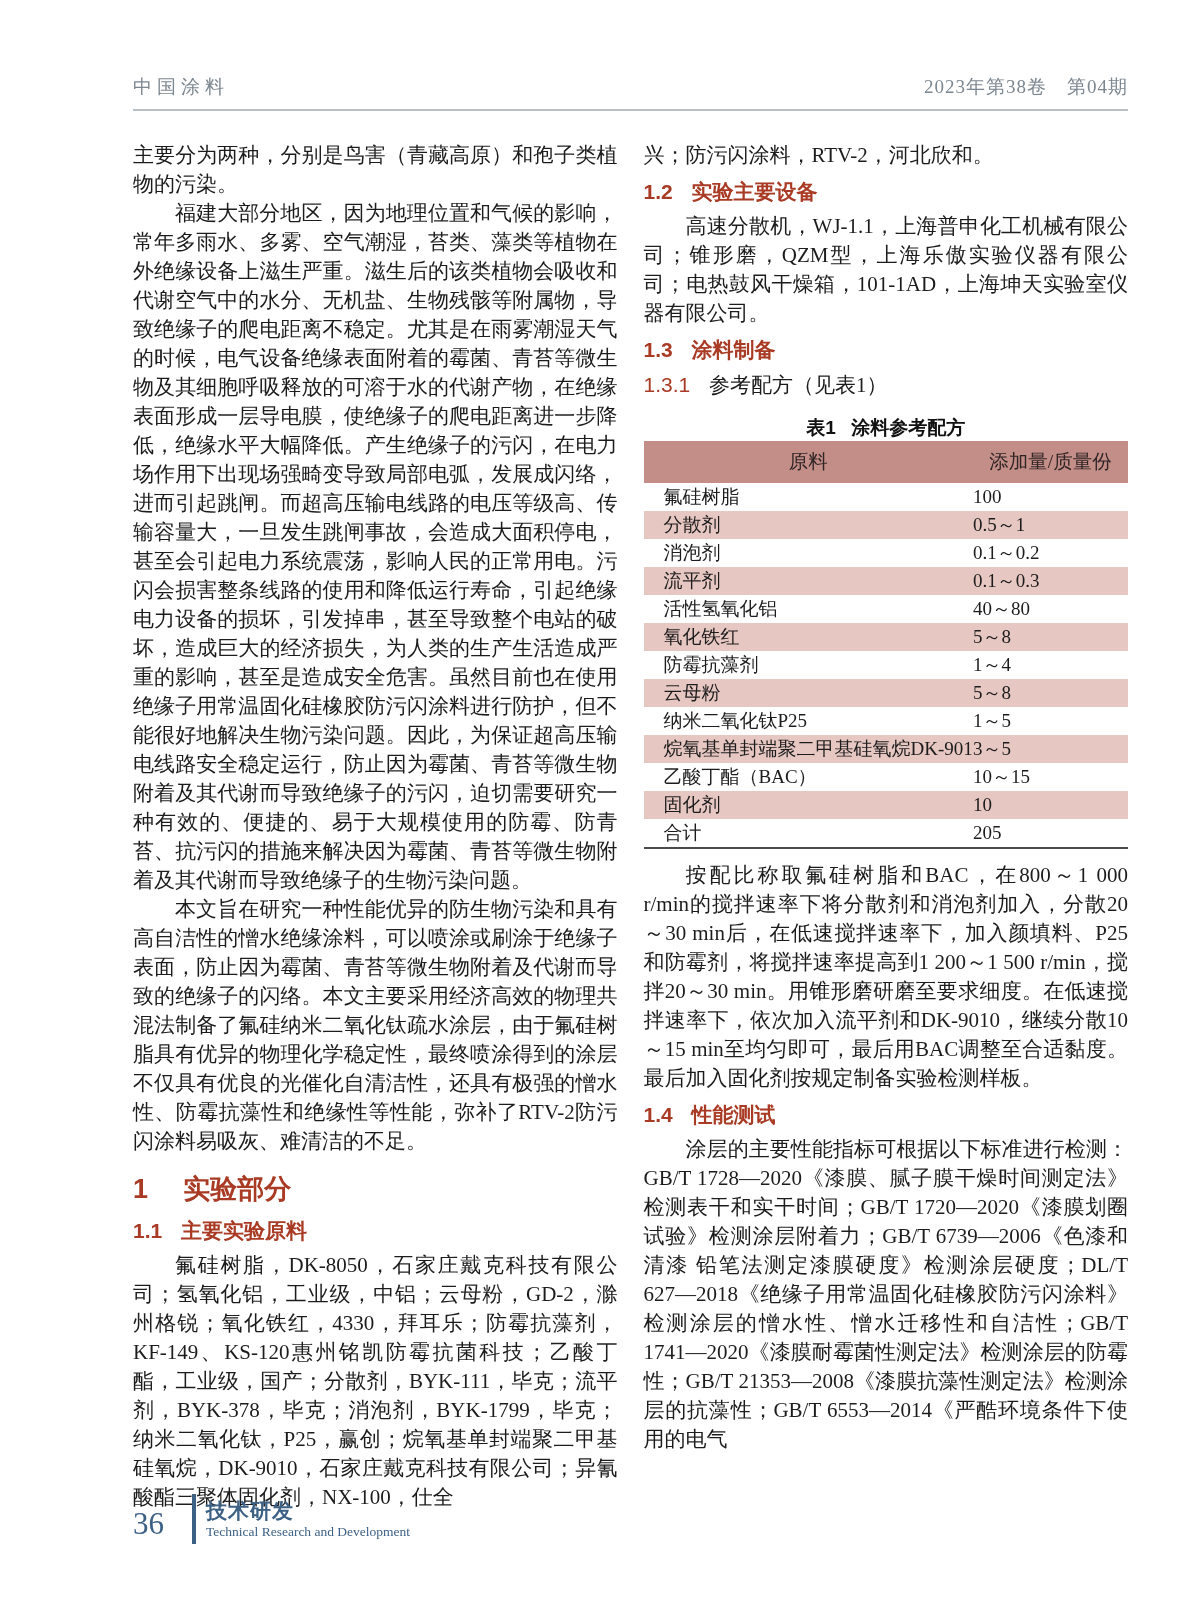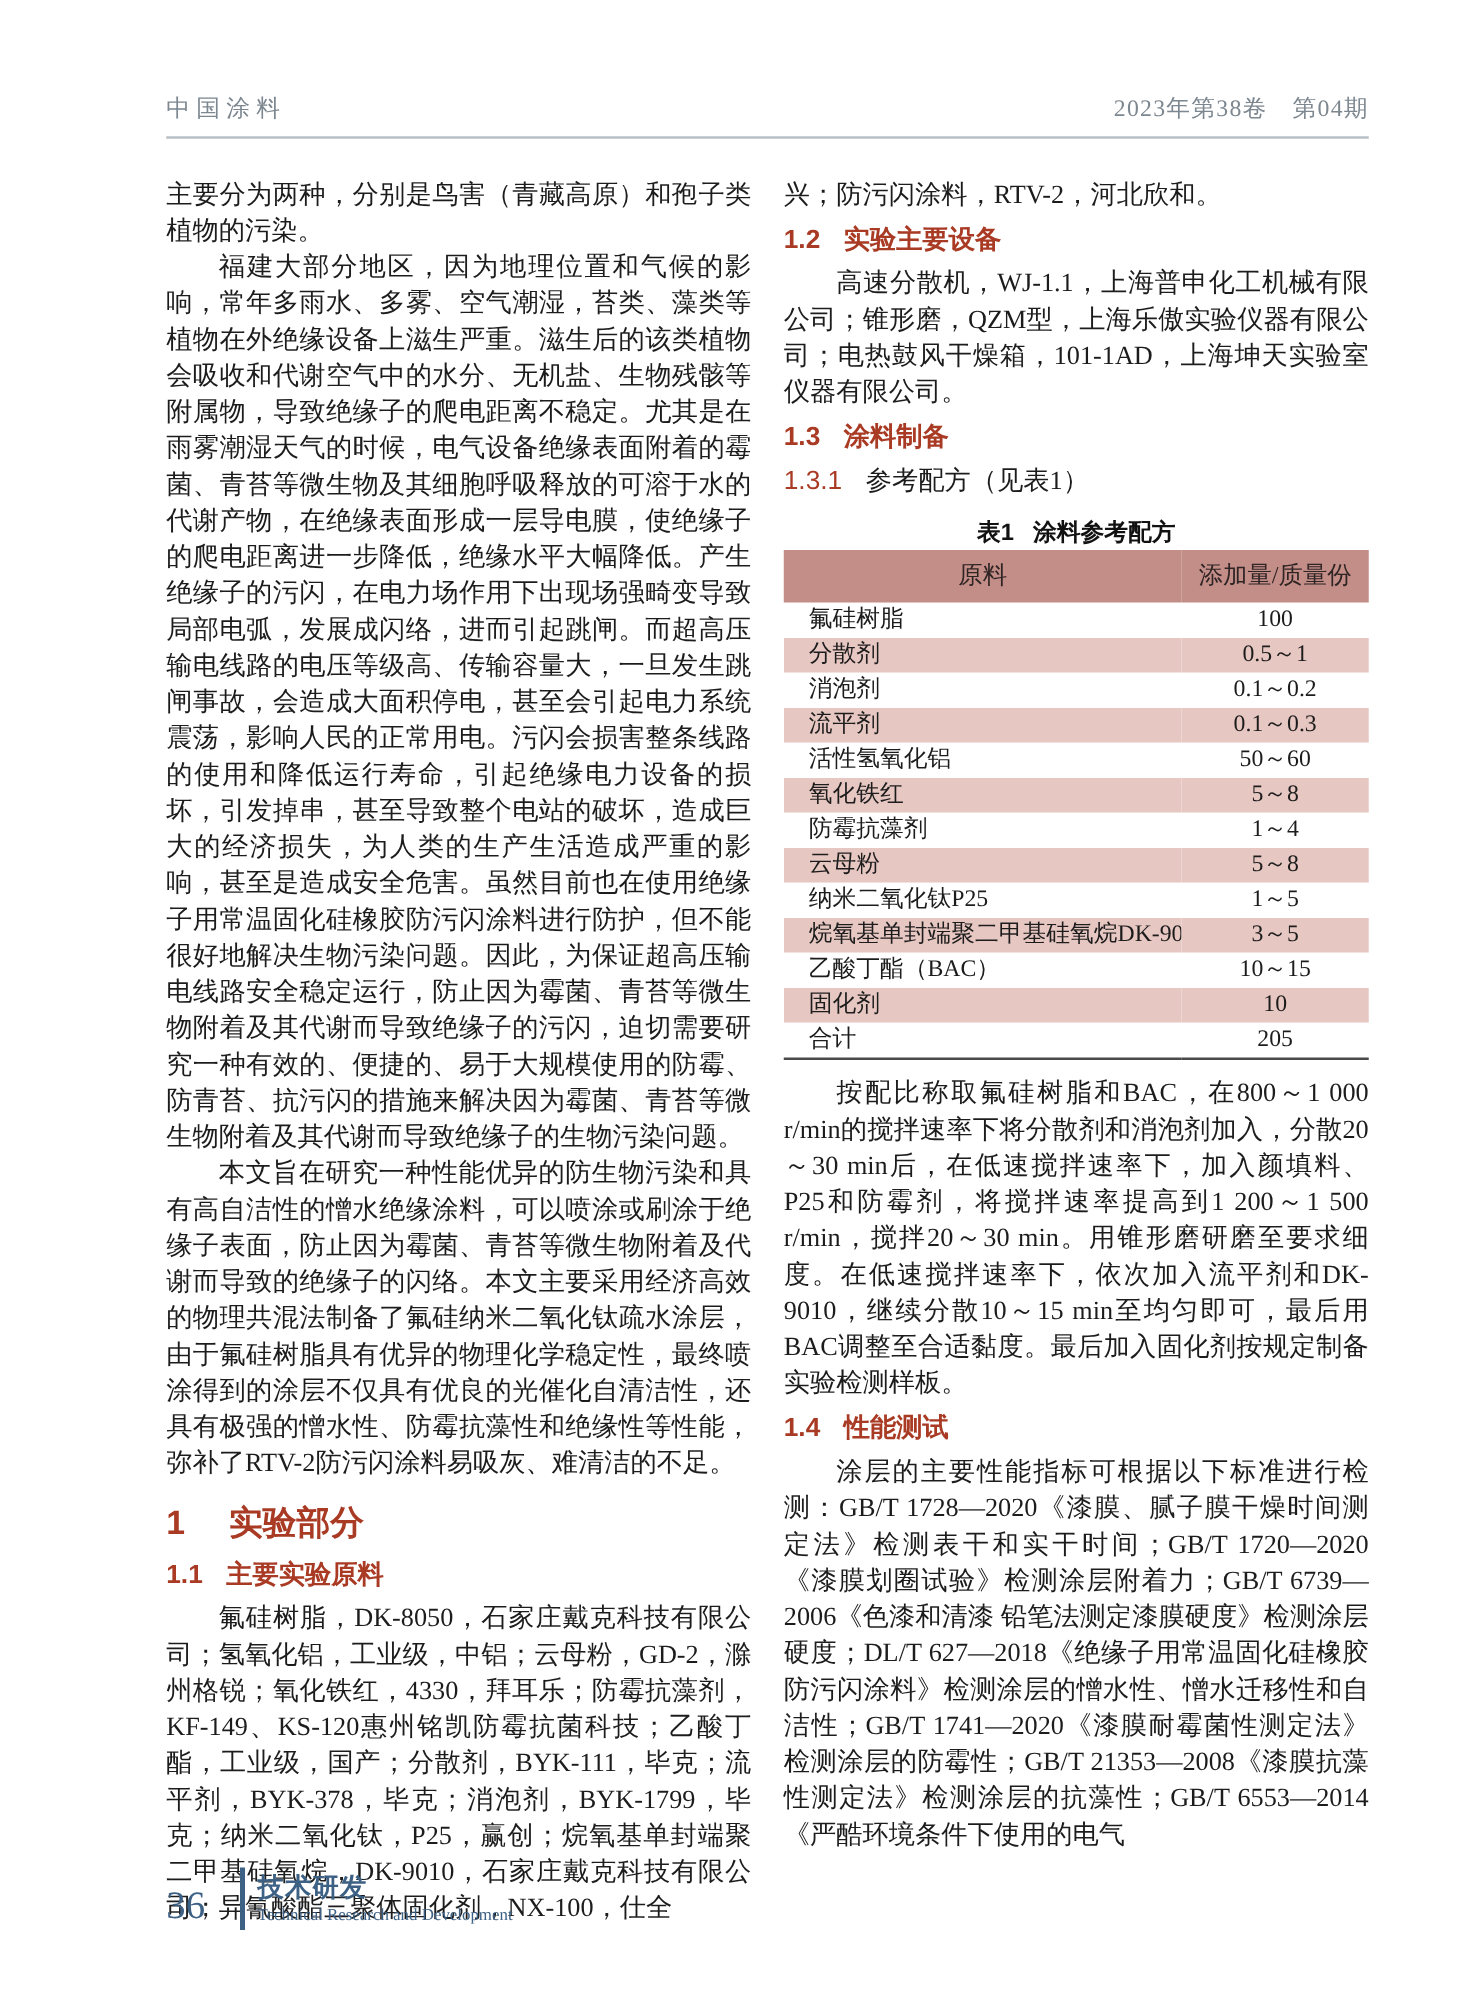--- a/index.html
+++ b/index.html
@@ -5,21 +5,21 @@
   html, body {
     margin: 0; padding: 0;
     width: 1187px; height: 1600px;
     background: #ffffff;
     overflow: hidden;
   }
   .page {
     position: relative;
     box-sizing: border-box;
     width: 1187px; height: 1600px;
-    padding: 74px 92px 0 133px;
+    padding: 74px 59px 0 133px;
     font-family: "Liberation Serif", "DejaVu Serif", serif;
     color: #1c1c1c;
   }
   
   .pagehead {
     display: flex;
     justify-content: space-between;
     align-items: flex-end;
     color: #7d8790;
     font-size: 19px;
@@ -112,21 +112,21 @@
   table.formula th.c1 { width: 68%; }
   table.formula th.c2 { width: 32%; }
   table.formula td {
     padding: 0;
     height: 28px;
     line-height: 28px;
     white-space: nowrap;
     overflow: hidden;
   }
   table.formula td.mat { text-align: left; padding-left: 20px; }
-  table.formula td.amt { text-align: center; }
+  table.formula td.amt { }
   table.formula tbody tr:nth-child(even) { background: #e7c7c2; }
   table.formula tbody tr:last-child td { border-bottom: 2px solid #4a4a4a; font-family: Liberation Serif, serif; }
   
   .pagefoot {
     position: absolute;
     left: 133px;
     top: 1494px;
     display: flex;
     align-items: center;
     color: #3d6185;
@@ -205,21 +205,21 @@
             <tr>
                 <td class="mat">消泡剂</td>
                 <td class="amt">0.1～0.2</td>
               </tr>
             <tr>
                 <td class="mat">流平剂</td>
                 <td class="amt">0.1～0.3</td>
               </tr>
             <tr>
                 <td class="mat">活性氢氧化铝</td>
-                <td class="amt">50～60</td>
+                <td class="amt">40～80</td>
               </tr>
             <tr>
                 <td class="mat">氧化铁红</td>
                 <td class="amt">5～8</td>
               </tr>
             <tr>
                 <td class="mat">防霉抗藻剂</td>
                 <td class="amt">1～4</td>
               </tr>
             <tr>

